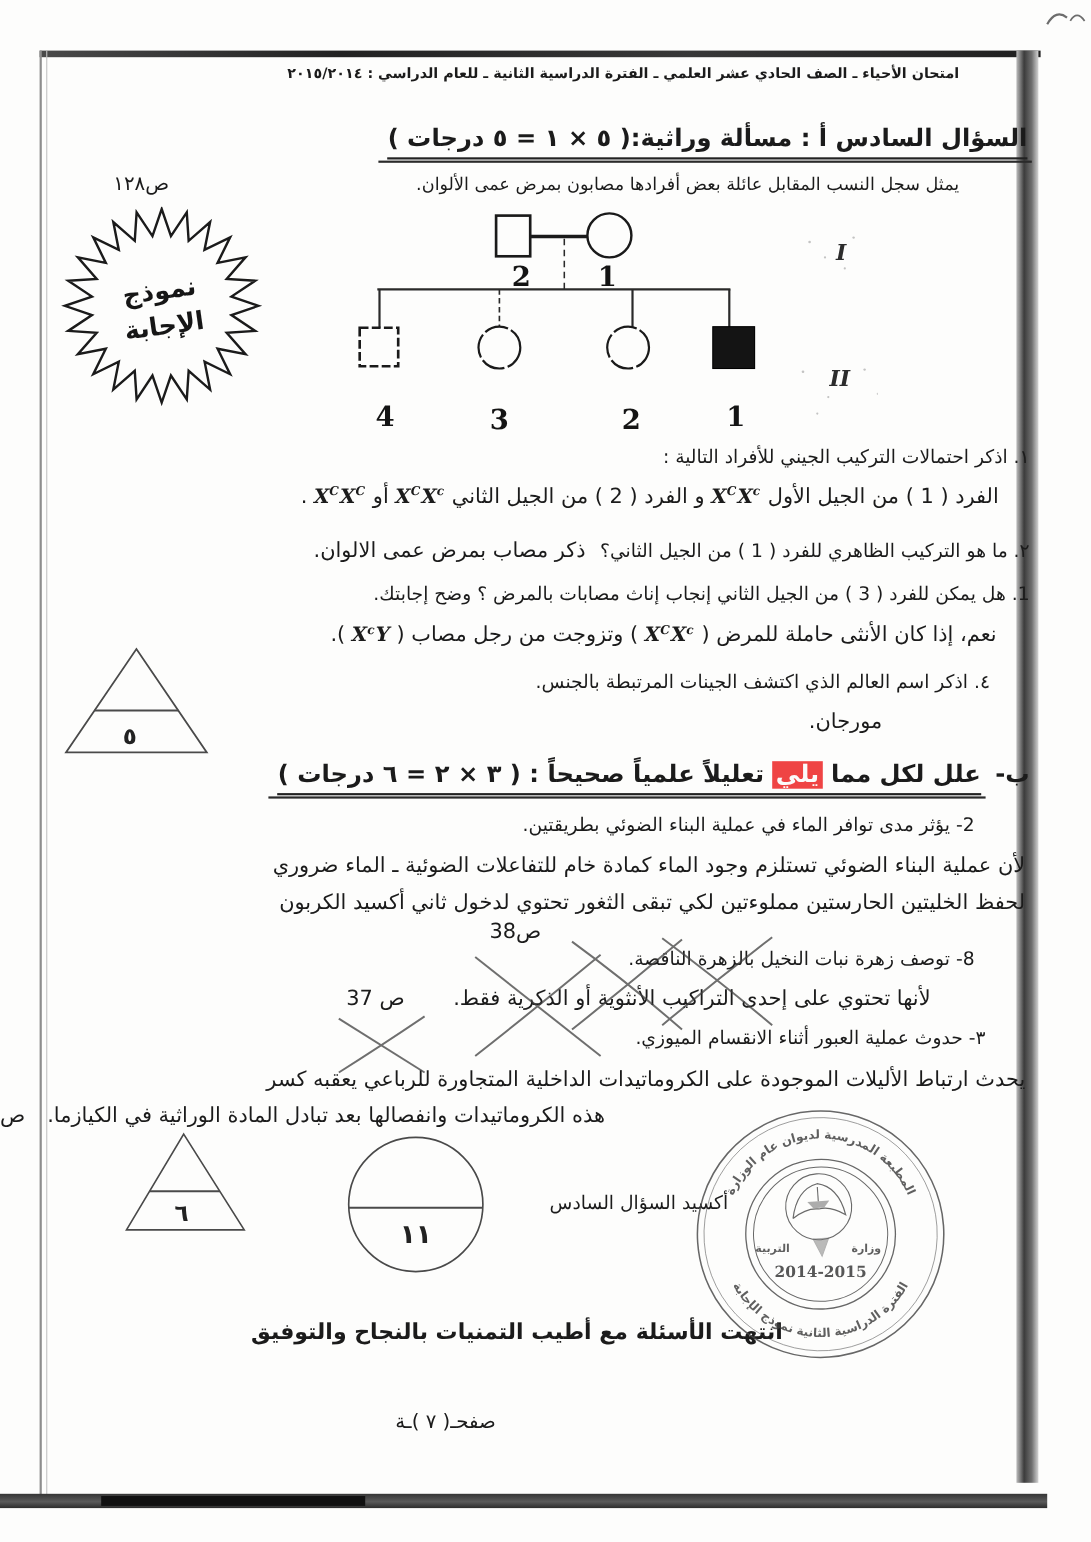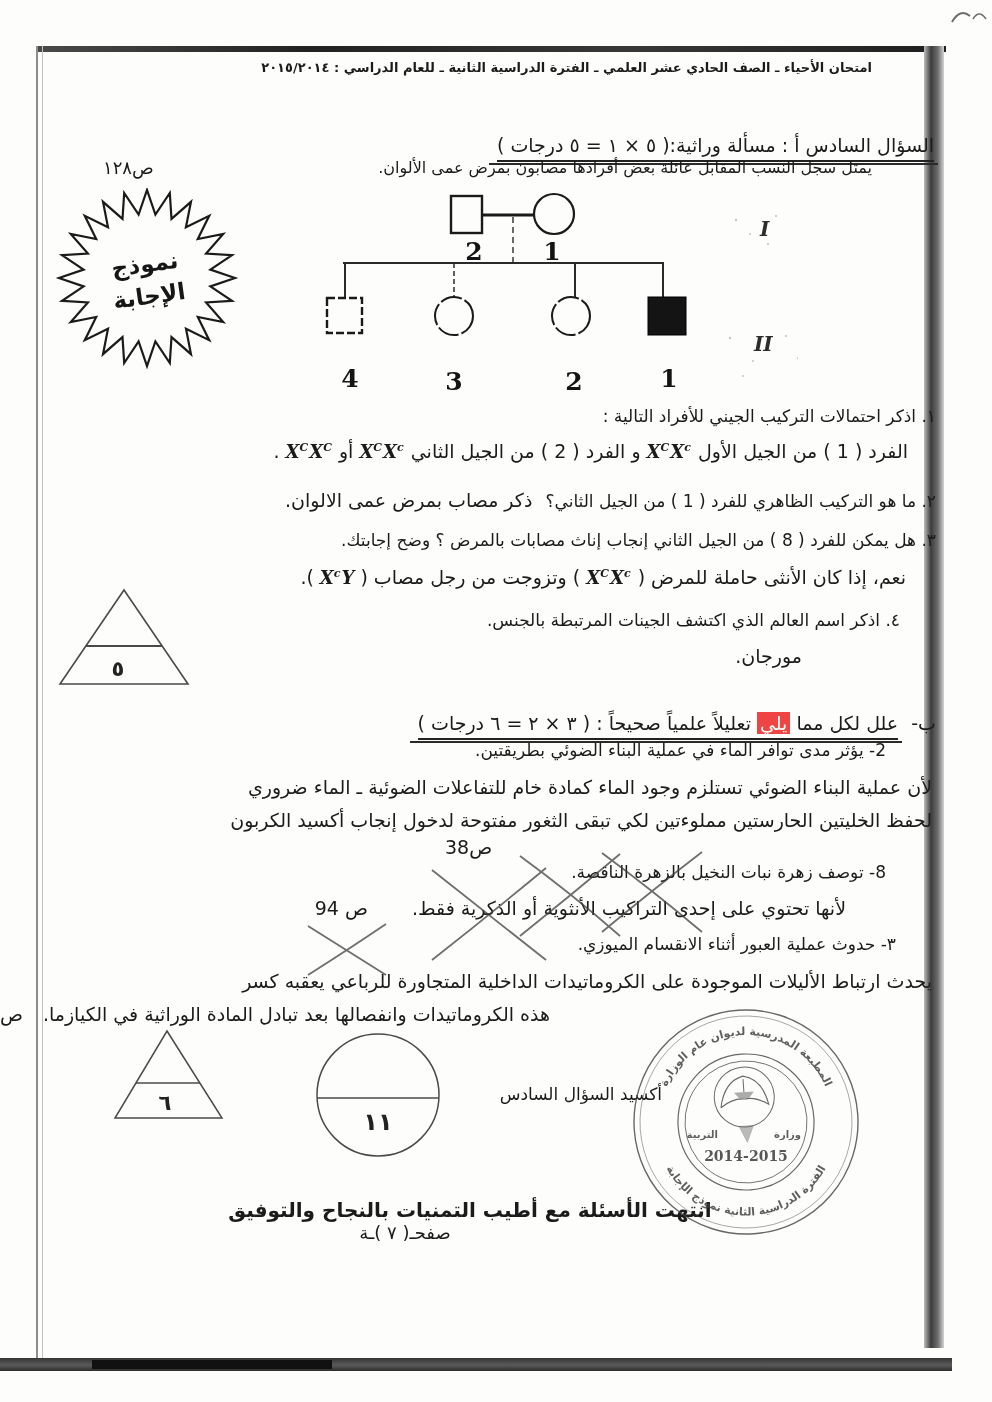--- a/index.html
+++ b/index.html
@@ -6,21 +6,21 @@
   body{
     width:992px;height:1402px;position:relative;overflow:hidden;
     background:#fdfdfc;
     font-family:"DejaVu Sans",sans-serif;color:#1b1b1b;
   }
   .abs{position:absolute;}
   .ar{direction:rtl;white-space:nowrap;}
   .q{font-weight:normal;font-size:17px;}
   .ans{font-size:19px;font-weight:400;}
   .small{font-size:13px;font-weight:bold;}
-  .title{font-size:19px;font-weight:normal;margin-top:20px;}
+  .title{font-size:22px;font-weight:bold;}
   .ref{font-size:18px;font-weight:normal;}
   
   .dul{display:inline-block;border-bottom:2px solid #222;padding-bottom:4px;position:relative;}
   .dul::after{content:"";position:absolute;right:-4px;left:-8px;bottom:-5px;height:2px;background:#2a2a2a;}
   .hl{background:#ef4444;color:#fbfbfb;padding:0 3px;}
   
   .gt{direction:ltr;display:inline-block;font-family:"DejaVu Serif",serif;font-style:italic;font-weight:bold;font-size:18px;padding:0 6px;}
   .gt sup{font-size:11px;font-style:italic;vertical-align:7px;letter-spacing:1px;}
   
   .frame-top{left:36px;top:46px;width:910px;height:6px;background:linear-gradient(90deg,#4a4a4a,#222 30%,#383838 65%,#1f1f1f);}
@@ -112,48 +112,48 @@
 <div class="abs ar q" style="top:406px;right:56px;">١. اذكر احتمالات التركيب الجيني للأفراد التالية :</div>
 <div class="abs ar ans" style="top:440px;right:84px;margin-left:32px;">
   <span>الفرد ( 1 ) من الجيل الأول</span><span class="gt"><span>X</span><sup>C</sup><span>X</span><sup>c</sup></span><span>و الفرد ( 2 ) من الجيل الثاني</span><span class="gt"><span>X</span><sup>C</sup><span>X</span><sup>c</sup></span><span>أو</span><span class="gt"><span>X</span><sup>C</sup><span>X</span><sup>C</sup></span><span>.</span>
 </div>
 
 <div class="abs ar" style="top:489px;right:56px;">
   <span class="q">٢. ما هو التركيب الظاهري للفرد ( 1 ) من الجيل الثاني؟</span>
   <span class="ans" style="margin-right:8px;">ذكر مصاب بمرض عمى الالوان.</span>
 </div>
 
-<div class="abs ar q" style="top:530px;right:56px;">٣. هل يمكن للفرد ( 8 ) من الجيل الثاني إنجاب إناث مصابات بالمرض ؟ وضح إجابتك.</div>
+<div class="abs ar q" style="top:530px;right:56px;">1. هل يمكن للفرد ( 3 ) من الجيل الثاني إنجاب إناث مصابات بالمرض ؟ وضح إجابتك.</div>
 <div class="abs ar ans" style="top:566px;right:86px;">
   <span>نعم، إذا كان الأنثى حاملة للمرض (</span><span class="gt"><span>X</span><sup>C</sup><span>X</span><sup>c</sup></span><span>) وتزوجت من رجل مصاب (</span><span class="gt"><span>X</span><sup>c</sup><span>Y</span></span><span>).</span>
 </div>
 
 <div class="abs ar q" style="top:610px;right:92px;">٤. اذكر اسم العالم الذي اكتشف الجينات المرتبطة بالجنس.</div>
 <div class="abs ar ans" style="top:645px;right:190px;">مورجان.</div>
 
 <svg class="abs" style="left:56px;top:584px;" width="140" height="106" viewBox="0 0 140 106">
   <path d="M68,6 L132,100 L4,100 Z" fill="none" stroke="#4a4a4a" stroke-width="1.6"></path>
   <line x1="30" y1="62" x2="106" y2="62" stroke="#4a4a4a" stroke-width="1.8"></line>
   <text class="tri-num" x="62" y="92" text-anchor="middle">٥</text>
 </svg>
 
 <div class="abs ar" style="top:692px;right:56px;">
   <span class="title">ب-</span>
   <span class="title dul" style="margin-right:8px;"><span>علل لكل مما </span><span class="hl">يلي</span><span> تعليلاً علمياً صحيحاً : ( ٣ × ٢ = ٦ درجات )</span></span>
 </div>
 
 <div class="abs ar q" style="top:740px;right:106px;">2- يؤثر مدى توافر الماء في عملية البناء الضوئي بطريقتين.</div>
 <div class="abs ar ans" style="top:776px;right:60px;">لأن عملية البناء الضوئي تستلزم وجود الماء كمادة خام للتفاعلات الضوئية ـ الماء ضروري</div>
-<div class="abs ar ans" style="top:809px;right:60px;">لحفظ الخليتين الحارستين مملوءتين لكي تبقى الثغور مفتوحة لدخول إنجاب أكسيد الكربون</div>
+<div class="abs ar ans" style="top:809px;right:60px;">لحفظ الخليتين الحارستين مملوءتين لكي تبقى الثغور تحتوي لدخول ثاني أكسيد الكربون</div>
 <div class="abs ar ans" style="top:836px;left:445px;">ص38</div>
 
 <div class="abs ar q" style="top:862px;right:106px;">8- توصف زهرة نبات النخيل بالزهرة الناقصة.</div>
 <div class="abs ar ans" style="top:897px;right:146px;">
   <span>لأنها تحتوي على إحدى التراكيب الأنثوية أو الذكرية فقط.</span>
-  <span style="margin-right:38px;">ص 94</span>
+  <span style="margin-right:38px;">ص 37</span>
 </div>
 
 <div class="abs ar q" style="top:934px;right:96px;">٣- حدوث عملية العبور أثناء الانقسام الميوزي.</div>
 <div class="abs ar ans" style="top:970px;right:60px;">يحدث ارتباط الأليلات الموجودة على الكروماتيدات الداخلية المتجاورة للرباعي يعقبه كسر</div>
 <div class="abs ar ans" style="top:1003px;right:442px;">
   <span>هذه الكروماتيدات وانفصالها بعد تبادل المادة الوراثية في الكيازما.</span>
   <span style="margin-right:14px;">ص 124</span>
 </div>
 
 <svg class="abs" style="left:290px;top:848px;z-index:4;" width="530" height="132">
@@ -202,13 +202,13 @@
       <path d="M111,122 L125,122 L118,138 Z" stroke-width="1" fill="#5a5a5a" opacity=".5"></path>
     </g>
   </g>
   <text class="stamp-ring"><textPath href="#arcT" startOffset="50%" text-anchor="middle">المطبعة المدرسية لديوان عام الوزارة</textPath></text>
   <text class="stamp-ring"><textPath href="#arcB" startOffset="50%" text-anchor="middle">الفترة الدراسية الثانية نموذج الإجابة</textPath></text>
   <text class="stamp-word" x="146" y="134" text-anchor="start">وزارة</text>
   <text class="stamp-word" x="90" y="134" text-anchor="end">التربية</text>
   <text class="stamp-years" x="118" y="157" text-anchor="middle">2014-2015</text>
 </svg>
 
-<div class="abs ar ref" style="top:1222px;left:340px;width:130px;text-align:center;">صفحـ( ٧ )ـة</div>
+<div class="abs ar ref" style="top:1282px;left:340px;width:130px;text-align:center;">صفحـ( ٧ )ـة</div>
 
 </body></html>

